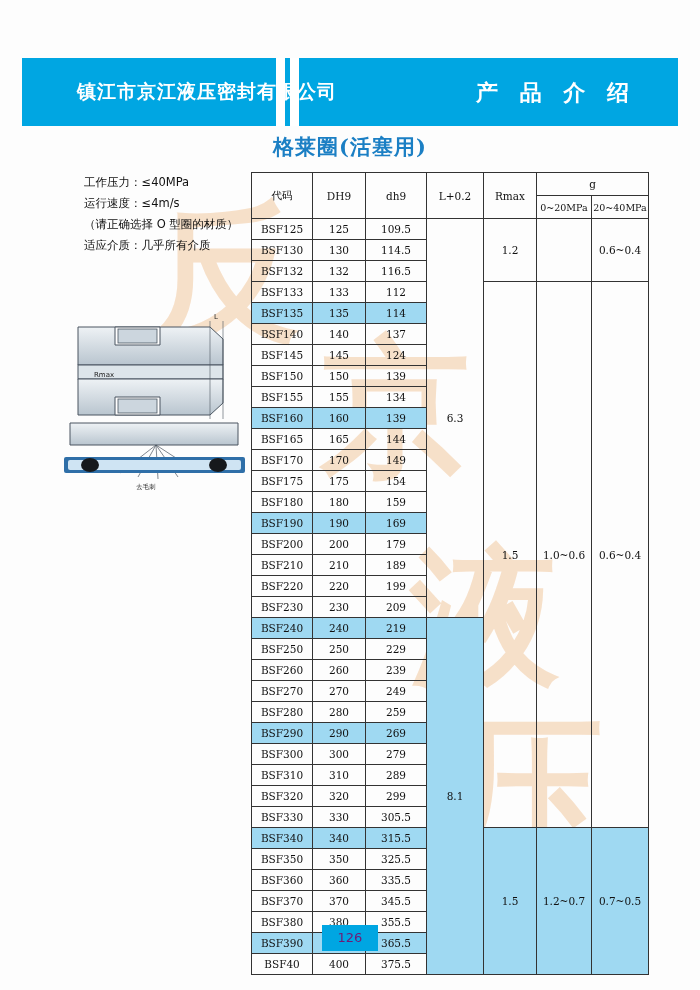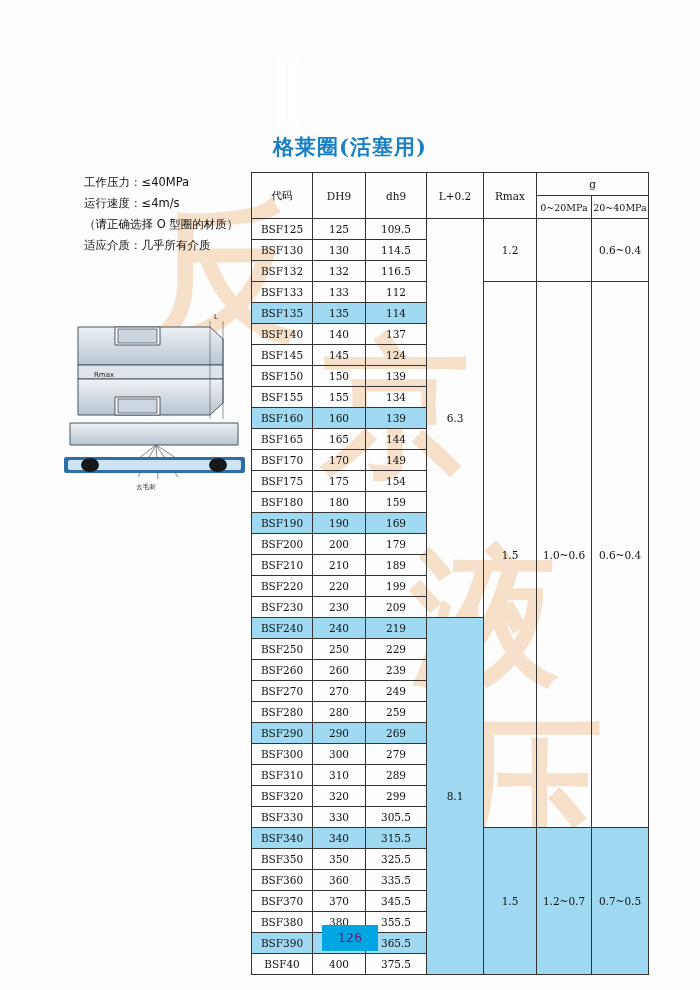--- a/index.html
+++ b/index.html
@@ -118,20 +118,24 @@
 </head>
 <body>
 
 <div id="page">
 
   <div class="watermark" id="wm1">反</div>
   <div class="watermark" id="wm2">京</div>
   <div class="watermark" id="wm3">液</div>
   <div class="watermark" id="wm4">压</div>
 
+  <div id="header-band">
+    <div class="title-cn">镇江市京江液压密封有限公司</div>
+    <div class="title-right">产 品 介 绍</div>
+  </div>
   <div class="hdr-bar" id="hdr-bar1"></div>
   <div class="hdr-bar" id="hdr-bar2"></div>
 
   <div id="page-title">格莱圈(活塞用)</div>
 
   <div id="specs">
     <div>工作压力：≤40MPa</div>
     <div>运行速度：≤4m/s</div>
     <div>（请正确选择 O 型圈的材质）</div>
     <div>适应介质：几乎所有介质</div>

